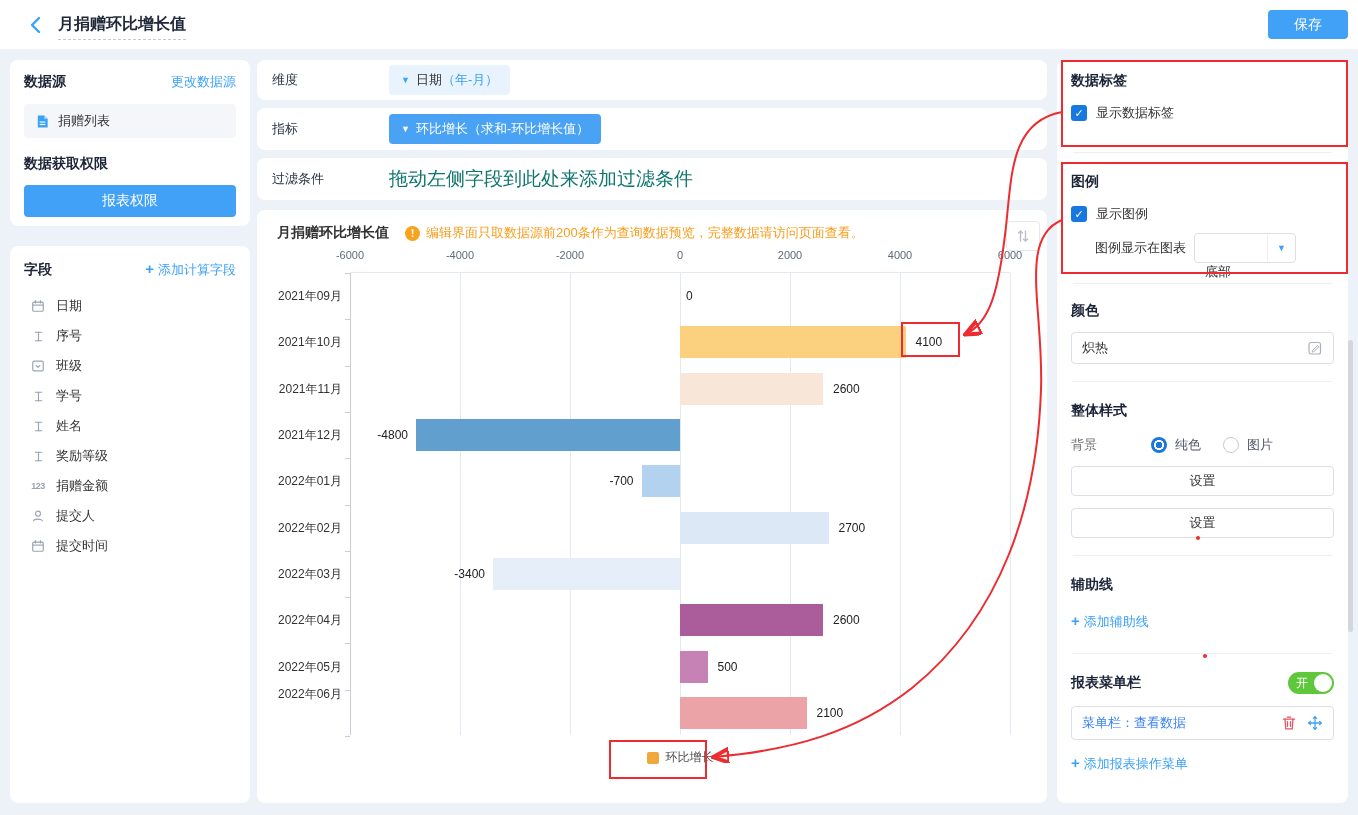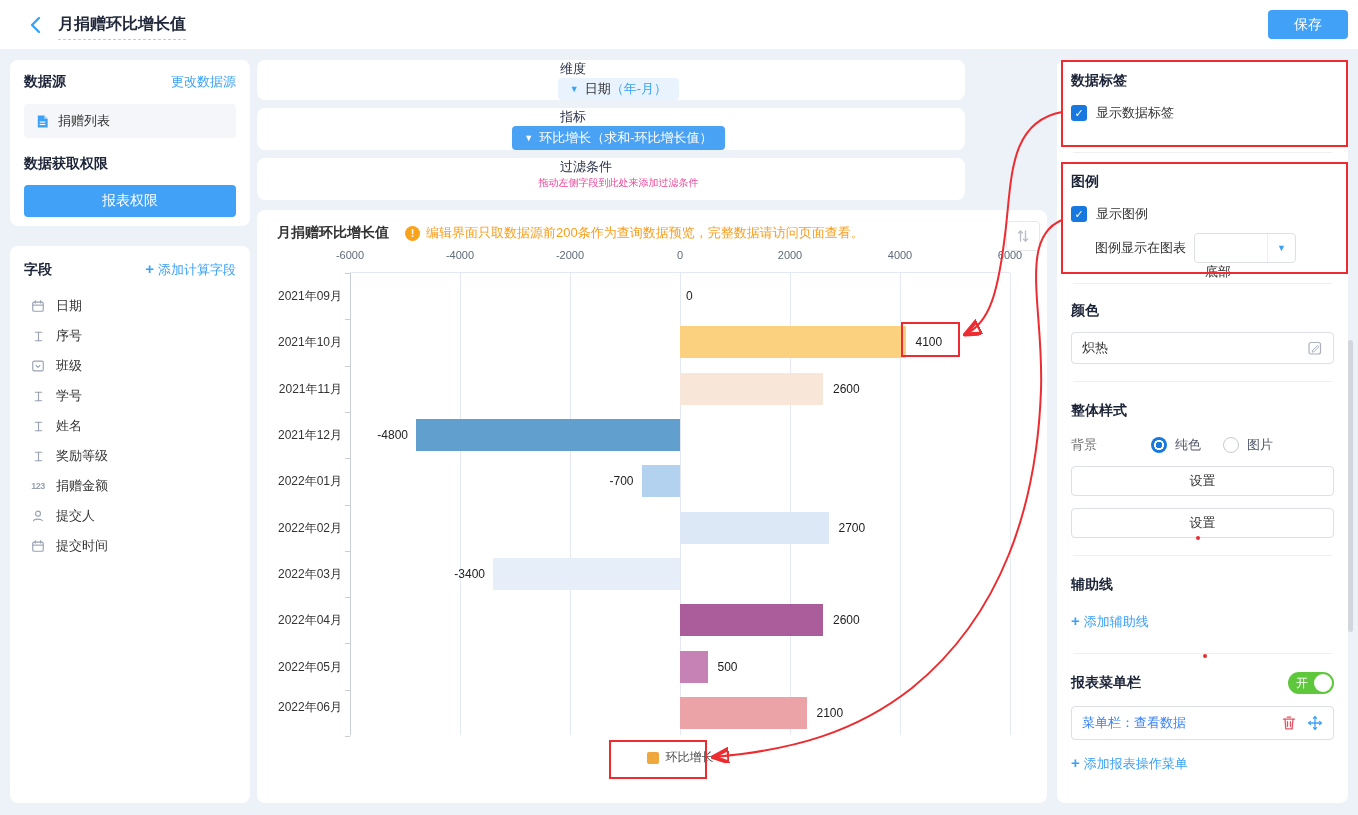--- a/index.html
+++ b/index.html
@@ -22,31 +22,31 @@
   .perm-title { margin-top:17px; font-size:14px; font-weight:bold; color:#1c2438; }
   .perm-btn { margin-top:12px; width:100%; height:32px; background:#41a1f7; color:#fff; border:none; border-radius:4px; font-size:14px; cursor:pointer; }
   .card-fields { left:10px; top:246px; width:240px; height:557px; padding:14px; }
   .field-list { margin-top:12px; }
   .field-row { display:flex; align-items:center; gap:10px; height:30px; padding-left:6px; cursor:grab; color:#333; }
   .f-ico { width:16px; display:inline-flex; justify-content:center; align-items:center; color:#98a2b3; }
   .num-ico { font-size:9px; color:#98a2b3; letter-spacing:-0.5px; font-weight:bold; }
   .plus { color:#3aa1f8; font-weight:bold; font-size:15px; margin-right:4px; }
 
   
-  .cfg-row { position:absolute; left:257px; width:708px; background:#fff; border-radius:8px; display:flex; align-items:center; padding-left:15px;flex-direction:column; }
+  .cfg-row { position:absolute; left:257px; width:790px; background:#fff; border-radius:8px; display:flex; align-items:center; padding-left:15px; }
   .row-dim { top:60px; height:40px; }
   .row-met { top:108px; height:42px; }
   .row-fil { top:158px; height:42px; }
   .cfg-label { width:117px; font-size:13px; color:#2b3347; }
   .pill-dim { height:30px; background:#e9f3fe; border-radius:4px; display:flex; align-items:center; padding:0 12px; gap:6px; font-size:13px; cursor:pointer; }
   .pill-dim .caret { color:#3aa1f8; font-size:9px; }
   .pill-dim .suffix { color:#3aa1f8; }
   .pill-met { height:30px; background:#4aa2f5; border-radius:4px; display:flex; align-items:center; padding:0 12px; gap:6px; font-size:13px; color:#fff; cursor:pointer; }
   .pill-met .caret { font-size:9px; }
-  .placeholder { color:#ec4899; font-size:10px;font-family:Liberation Mono, monospace; }
+  .placeholder { color:#0f766e; font-size:19px;font-family:Liberation Mono, monospace; }
 
   
   .card-chart { left:257px; top:210px; width:790px; height:593px; }
   .chart-head { position:absolute; left:20px; top:14px; display:flex; align-items:center; }
   .chart-title { font-size:14px; font-weight:600; color:#333; }
   .warn-wrap { margin-left:16px; display:flex; align-items:center; gap:6px; }
   .warn-ico { width:15px; height:15px; border-radius:50%; background:#f9a21b; color:#fff; font-size:11px; font-weight:bold; text-align:center; line-height:15px; flex:none; }
   .warn-text { color:#f99d1b; font-size:13px; }
   .sort-btn { position:absolute; left:749px; top:11px; width:34px; height:30px; border:1px solid #e7e8ec; border-radius:4px; background:#fff; cursor:pointer; display:flex; align-items:center; justify-content:center; }
   .plot { position:absolute; left:93px; top:62px; width:660px; height:463px; border-top:1px solid #e3e8f3; }
@@ -321,21 +321,21 @@
       <div class="val-label" style="top: 246.65px; left: 488.5px;">2700</div>
       <div class="cat-label" style="top: 292.95px;">2022年03月</div>
       <div class="bar" style="top: 284.95px; left: 143px; width: 187px; background: rgb(230, 239, 249);"></div>
       <div class="val-label" style="top: 292.95px; left: 135px; transform: translateX(-100%);">-3400</div>
       <div class="cat-label" style="top: 339.25px;">2022年04月</div>
       <div class="bar" style="top: 331.25px; left: 330px; width: 143px; background: rgb(171, 93, 155);"></div>
       <div class="val-label" style="top: 339.25px; left: 483px;">2600</div>
       <div class="cat-label" style="top: 385.55px;">2022年05月</div>
       <div class="bar" style="top: 377.55px; left: 330px; width: 27.5px; background: rgb(199, 130, 181);"></div>
       <div class="val-label" style="top: 385.55px; left: 367.5px;">500</div>
-      <div class="cat-label" style="top: 426px;">2022年06月</div>
+      <div class="cat-label" style="top: 413px;">2022年06月</div>
       <div class="bar" style="top: 423.85px; left: 330px; width: 126.5px; background: rgb(236, 163, 168);"></div>
       <div class="val-label" style="top: 431.85px; left: 466.5px;">2100</div>
     </div>
   <div class="legend" id="legend">
       <span class="legend-swatch" style="background: rgb(240, 167, 60);"></span>
       <span class="legend-label">环比增长</span>
     </div>
 </div>
 
 <div class="card card-right">

